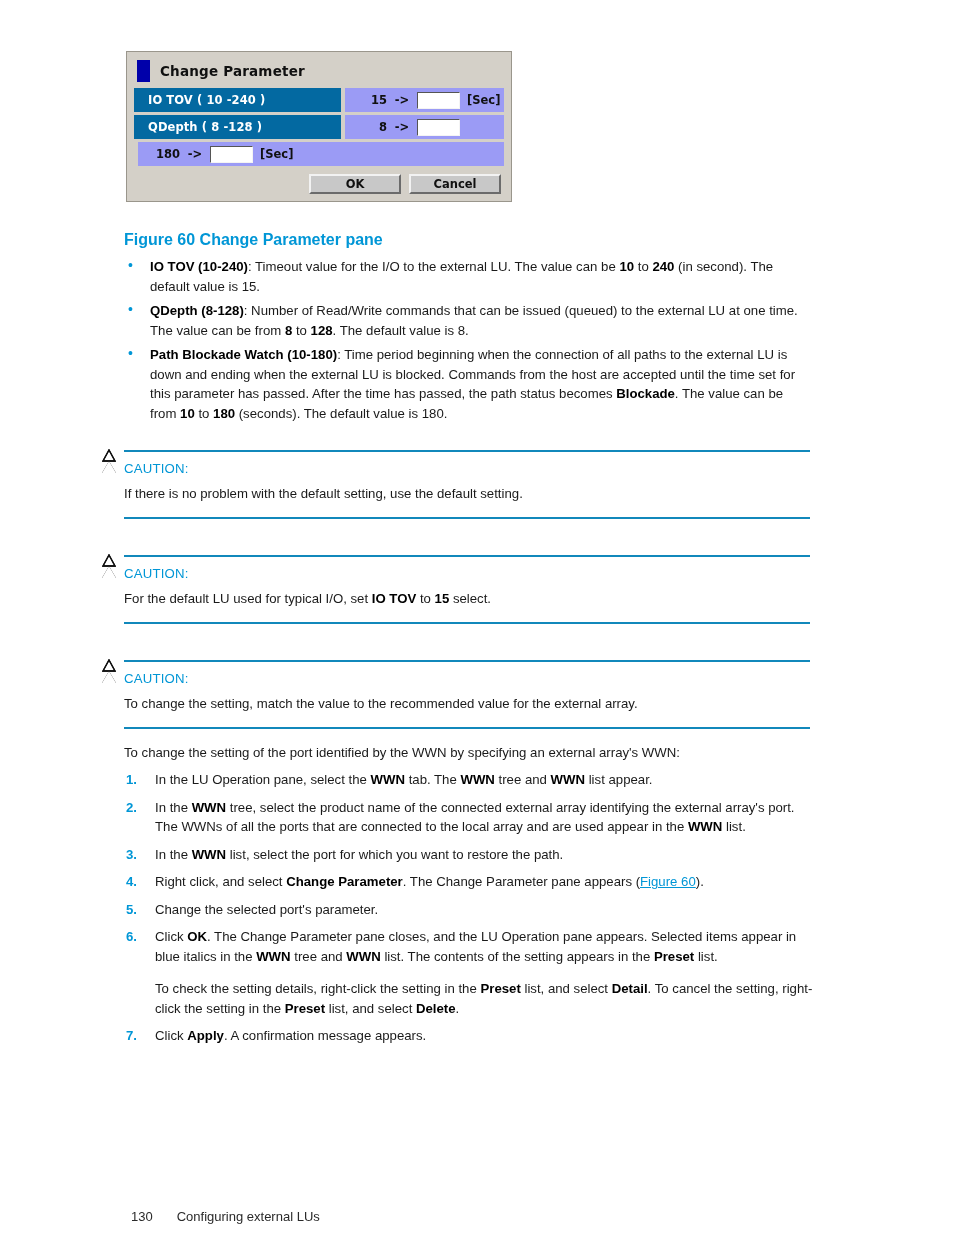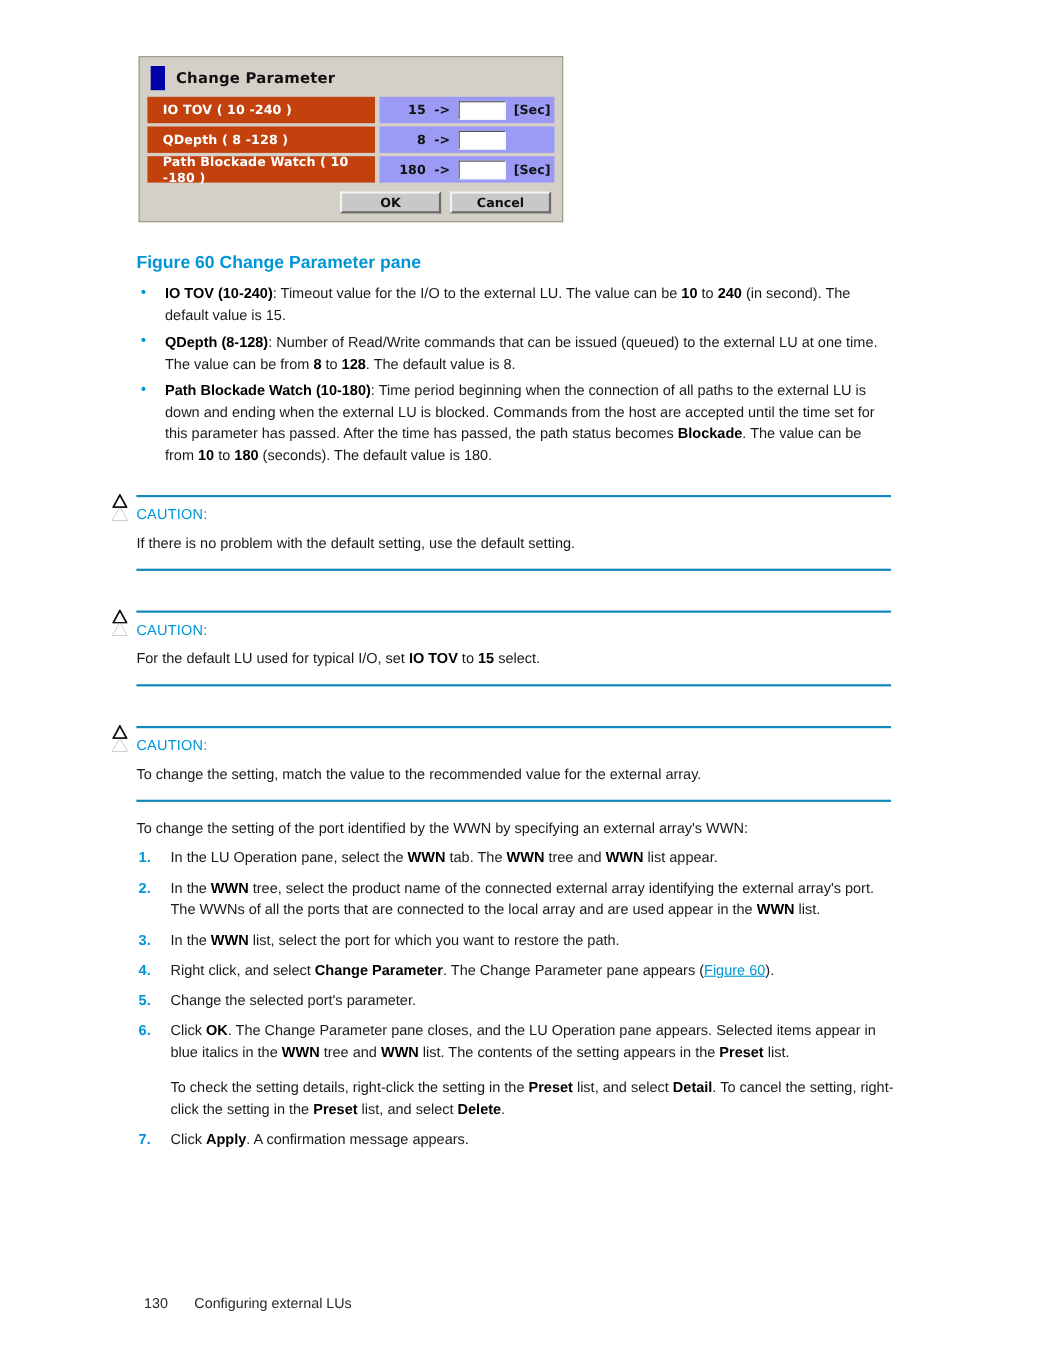--- a/index.html
+++ b/index.html
@@ -51,21 +51,21 @@
   .dlg-row {
     display: flex;
     align-items: stretch;
     height: 24px;
     margin-bottom: 3px;
   }
   .dlg-row:last-child { margin-bottom: 0; }
 
   .row-label {
     width: 222px;
-    background: #c2410c;
+    background: #0369a1;
     color: #ffffff;
     font-size: 11.5px;
     font-weight: bold;
     font-family: "DejaVu Sans", sans-serif;
     display: flex;
     align-items: center;
     padding-left: 14px;
     letter-spacing: 0.1px;
   }
   .row-gap { width: 4px; background: #d4d0c8; flex: none; }
@@ -241,21 +241,21 @@
     color: #0096d6;
     font-size: 13.2px;
   }
   .step-extra { margin-top: 13px; }
   .xref { color: #0096d6; }
 
   
   .footer {
     position: absolute;
     left: 131px;
-    top: 1177px;
+    top: 1209px;
     font-size: 13px;
     color: #2a2a2a;
     display: flex;
     gap: 24px;
   }
 </style>
 </head>
 <body>
 
 <div class="page">
@@ -286,21 +286,20 @@
           <div class="row-gap"></div>
           <div class="row-value">
             <span class="cur-val">8</span>
             <span class="arrow">-&gt;</span>
             <input class="val-input" type="text" value="" style="">
             <span class="unit empty"></span>
           </div>
         </div>
 
         <div class="dlg-row">
-          <div class="row-label">Path Blockade Watch  ( 10 -180 )</div>
           <div class="row-gap"></div>
           <div class="row-value">
             <span class="cur-val">180</span>
             <span class="arrow">-&gt;</span>
             <input class="val-input" type="text" value="" style="">
             <span class="unit">[Sec]</span>
           </div>
         </div>
 
       </div>

